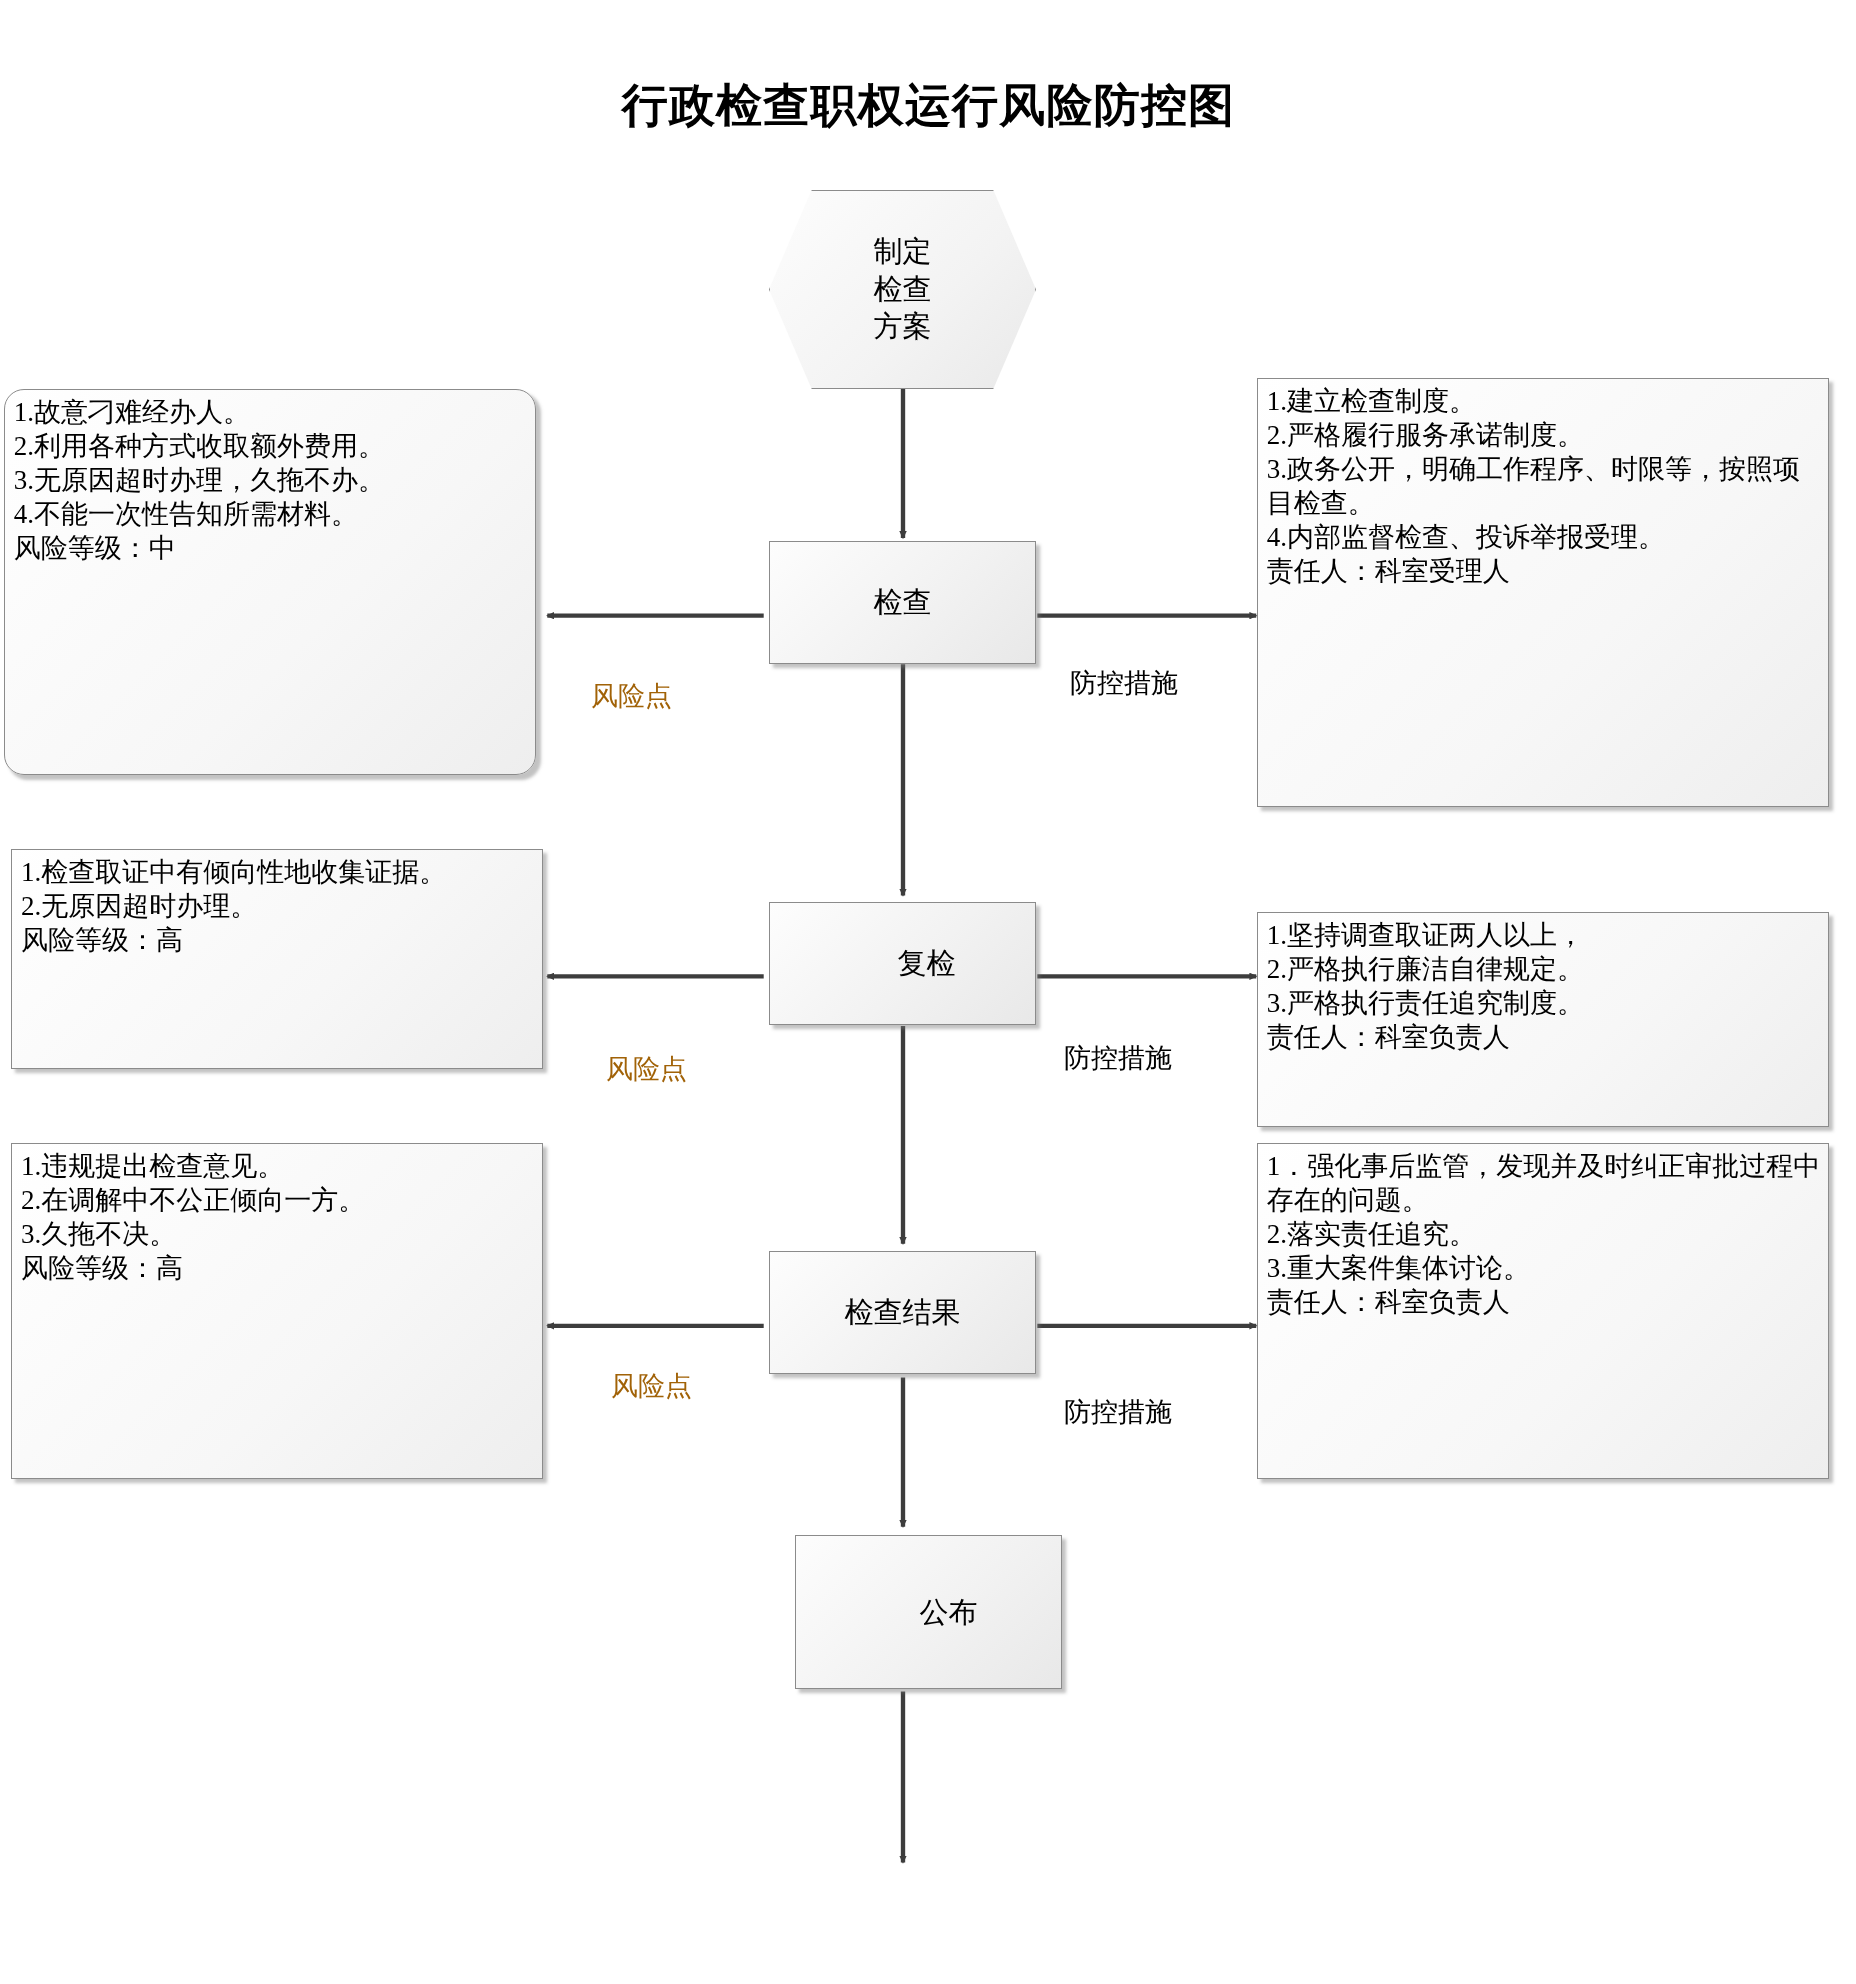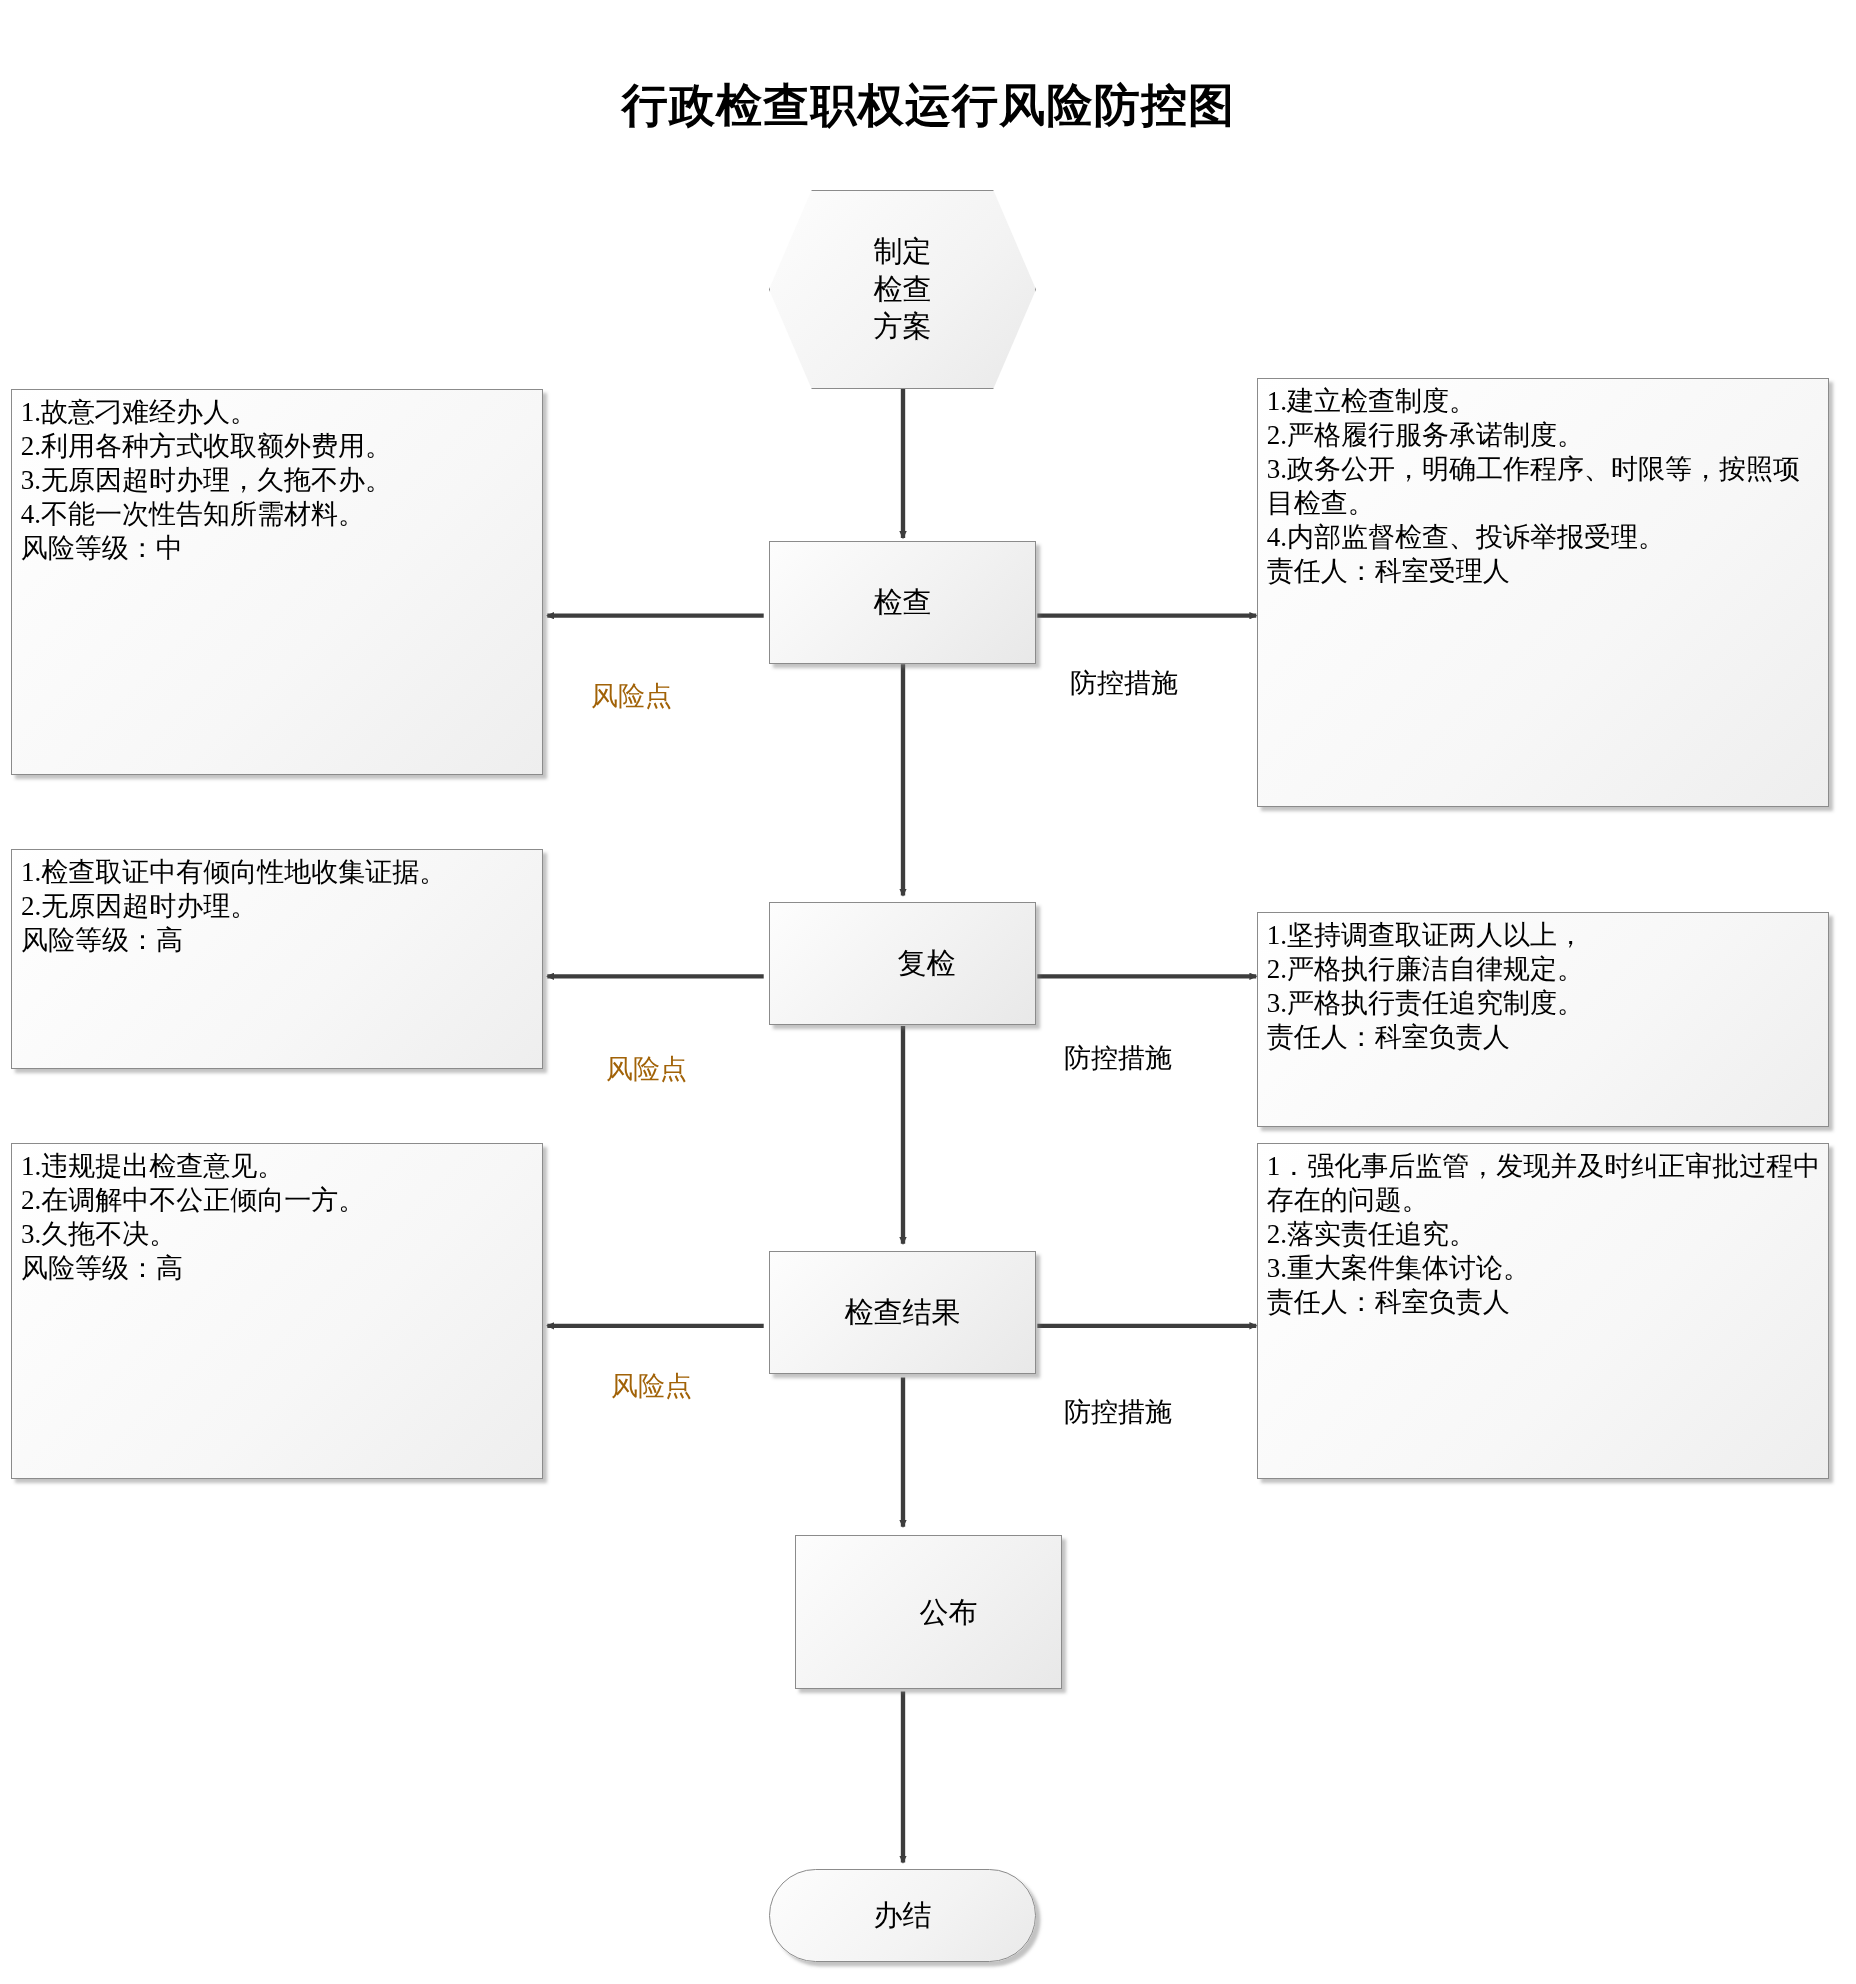--- a/index.html
+++ b/index.html
@@ -154,23 +154,22 @@
 方案</div>
 
   <div class="node" style="left:769px; top:541px; width:267px; height:123px;">检查</div>
 
   <div class="node" style="left:769px; top:902px; width:267px; height:123px;padding-left:48px;">复检</div>
 
   <div class="node" style="left:769px; top:1251px; width:267px; height:123px;">检查结果</div>
 
   <div class="node" style="left:795px; top:1535px; width:267px; height:154px;padding-left:40px;">公布</div>
 
-  <div class="pillnode" style="left:769px; top:1869px; width:267px; height:93px;">办结</div>
-
-  <div class="panel" style="left:11px; top:389px; width:532px; height:386px;">1.故意刁难经办人。
+
+  <div class="panel" style="left:4px; top:389px; width:532px; height:386px;border-radius:20px;">1.故意刁难经办人。
 2.利用各种方式收取额外费用。
 3.无原因超时办理，久拖不办。
 4.不能一次性告知所需材料。
 风险等级：中</div>
 
   <div class="panel" style="left:11.2px; top:849px; width:532px; height:220px;">1.检查取证中有倾向性地收集证据。
 2.无原因超时办理。
 风险等级：高</div>
 
   <div class="panel" style="left:11.2px; top:1143px; width:532px; height:336px;">1.违规提出检查意见。

